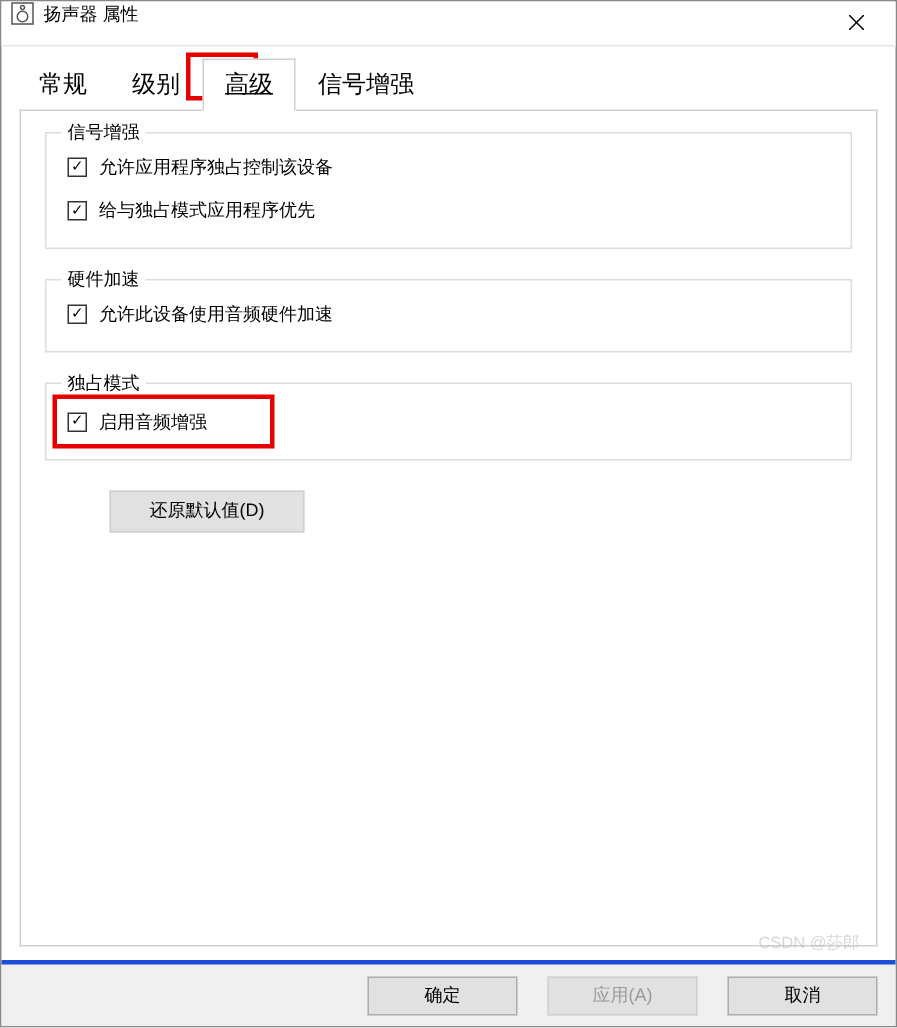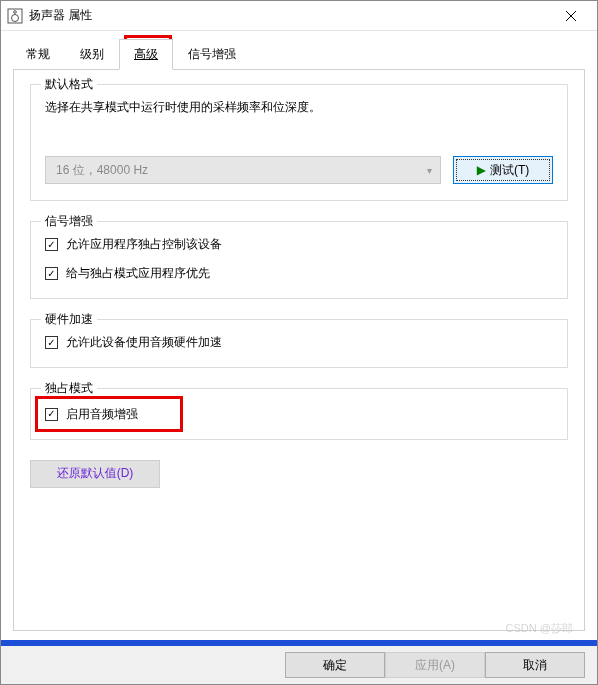--- a/index.html
+++ b/index.html
@@ -1,43 +1,43 @@
 <!DOCTYPE html>
 <html><head>
 <meta charset="utf-8">
 <style>
 * { margin: 0; padding: 0; box-sizing: border-box; font-family: "Microsoft YaHei", "Segoe UI", sans-serif; }
 body { background: #f0f0f0; }
 .window { width: 598px; height: 685px; background: #ffffff; border: 1px solid #888; display: flex; flex-direction: column; position: relative; }
-.titlebar { height: 30px; display: flex; align-items: center; padding: 0 6px; background: #ffffff; border-bottom: 1px solid #e5e5e5; }
+.titlebar { height: 30px; display: flex; align-items: flex-start; padding: 0 6px; background: #ffffff; border-bottom: 1px solid #e5e5e5; }
 .title-icon { width: 16px; height: 16px; margin-right: 6px; display: flex; align-items: center; justify-content: center; }
 .title-icon svg { width: 16px; height: 16px; }
 .title-text { font-size: 12px; color: #000; }
 .title-close { margin-left: auto; width: 40px; height: 28px; display: flex; align-items: center; justify-content: center; font-size: 14px; color: #333; }
 .tabs { display: flex; padding: 8px 10px 0 10px; position: relative; }
-.tab { padding: 6px 14px; font-size: 12px; border: 1px solid transparent; background: #fff; cursor: default; color: #000; }
+.tab { padding: 6px 14px; font-size: 16px; border: 1px solid transparent; background: #fff; cursor: default; color: #000; }
 .tab.active { border: 1px solid #d0d0d0; border-bottom: 1px solid #fff; position: relative; z-index: 2; text-decoration: underline; }
 .tab-highlight { position: absolute; border: 3px solid #e60000; pointer-events: none; }
 .tab-hl-advanced { top: 4px; left: 123px; width: 48px; height: 32px; }
 .tab-panel { flex: 1; margin: 0 12px 8px 12px; border: 1px solid #d0d0d0; padding: 14px 16px; overflow: hidden; position: relative; top: -1px; }
 .group { border: 1px solid #dcdcdc; padding: 14px 14px 16px 14px; margin-bottom: 20px; position: relative; }
 .group-title { position: absolute; top: -9px; left: 10px; background: #fff; padding: 0 4px; font-size: 12px; color: #000; }
 .desc { font-size: 12px; color: #000; margin-bottom: 40px; }
 .row { display: flex; align-items: center; gap: 12px; }
 .combo { flex: 1; height: 28px; background: #e6e6e6; border: 1px solid #cccccc; display: flex; align-items: center; padding: 0 10px; font-size: 12px; color: #8a8a8a; position: relative; }
 .combo-arrow { position: absolute; right: 8px; color: #9a9a9a; font-size: 10px; }
 .btn-test { width: 100px; height: 28px; border: 1px solid #0078d7; outline: 1px dotted #333; outline-offset: -4px; background: #e5f1fb; display: flex; align-items: center; justify-content: center; gap: 4px; font-size: 12px; color: #000; }
 .play-glyph { color: #008000; font-size: 12px; }
 .chk-row { display: flex; align-items: center; gap: 8px; font-size: 12px; margin-bottom: 12px; color: #000; }
 .chk-row:last-child { margin-bottom: 0; }
 .chk { width: 13px; height: 13px; border: 1px solid #333; display: flex; align-items: center; justify-content: center; font-size: 10px; line-height: 1; color: #000; background: #fff; }
 .enhance-highlight { position: absolute; border: 3px solid #e60000; pointer-events: none; left: -10px; top: -10px; width: 148px; height: 36px; }
 .enhance-wrap { position: relative; display: inline-block; }
-.restore-btn { width: 130px; height: 28px; background: #e1e1e1; border: 1px solid #cfcfcf; color: #6d28d9; font-size: 12px; display: flex; align-items: center; justify-content: center; margin-top: 4px; }
-.bottom-bar { height: 44px; border-top: 6px solid #1d4ed8; display: flex; align-items: center; justify-content: flex-end; padding-right: 12px; gap: 0; background: #f0f0f0; }
+.restore-btn { width: 130px; height: 28px; background: #e1e1e1; border: 1px solid #cfcfcf; color: #000000; font-size: 12px; display: flex; align-items: center; justify-content: center; margin-top: 4px; margin-left: 43px; }
+.bottom-bar { height: 44px; border-top: 3px solid #1d4ed8; display: flex; align-items: center; justify-content: flex-end; padding-right: 12px; gap: 20px; background: #f0f0f0; }
 .btn { width: 100px; height: 26px; border: 1px solid #adadad; background: #e1e1e1; font-size: 12px; display: flex; align-items: center; justify-content: center; color: #000; }
 .btn.disabled { color: #9a9a9a; border-color: #cfcfcf; }
 .watermark { position: absolute; right: 24px; bottom: 48px; font-size: 11px; color: #bbb; opacity: .6; pointer-events: none; }
 </style>
 </head>
 <body>
 
 <div class="window">
 
   <div class="titlebar">
@@ -60,34 +60,20 @@
   <div class="tabs">
     <div class="tab">常规</div>
     <div class="tab">级别</div>
     <div class="tab active">高级</div>
     <div class="tab">信号增强</div>
     <div class="tab-highlight tab-hl-advanced"></div>
   </div>
 
   <div class="tab-panel">
 
-    <div class="group">
-      <span class="group-title">默认格式</span>
-      <div class="desc">选择在共享模式中运行时使用的采样频率和位深度。</div>
-      <div class="row">
-        <div class="combo">
-          <span>16 位，48000 Hz</span>
-          <span class="combo-arrow">▾</span>
-        </div>
-        <div class="btn-test">
-          <span class="play-glyph">▶</span>
-          <span>测试(T)</span>
-        </div>
-      </div>
-    </div>
 
     <div class="group">
       <span class="group-title">信号增强</span>
       <div class="chk-row">
         <div class="chk">✓</div>
         <span>允许应用程序独占控制该设备</span>
       </div>
       <div class="chk-row">
         <div class="chk">✓</div>
         <span>给与独占模式应用程序优先</span>

